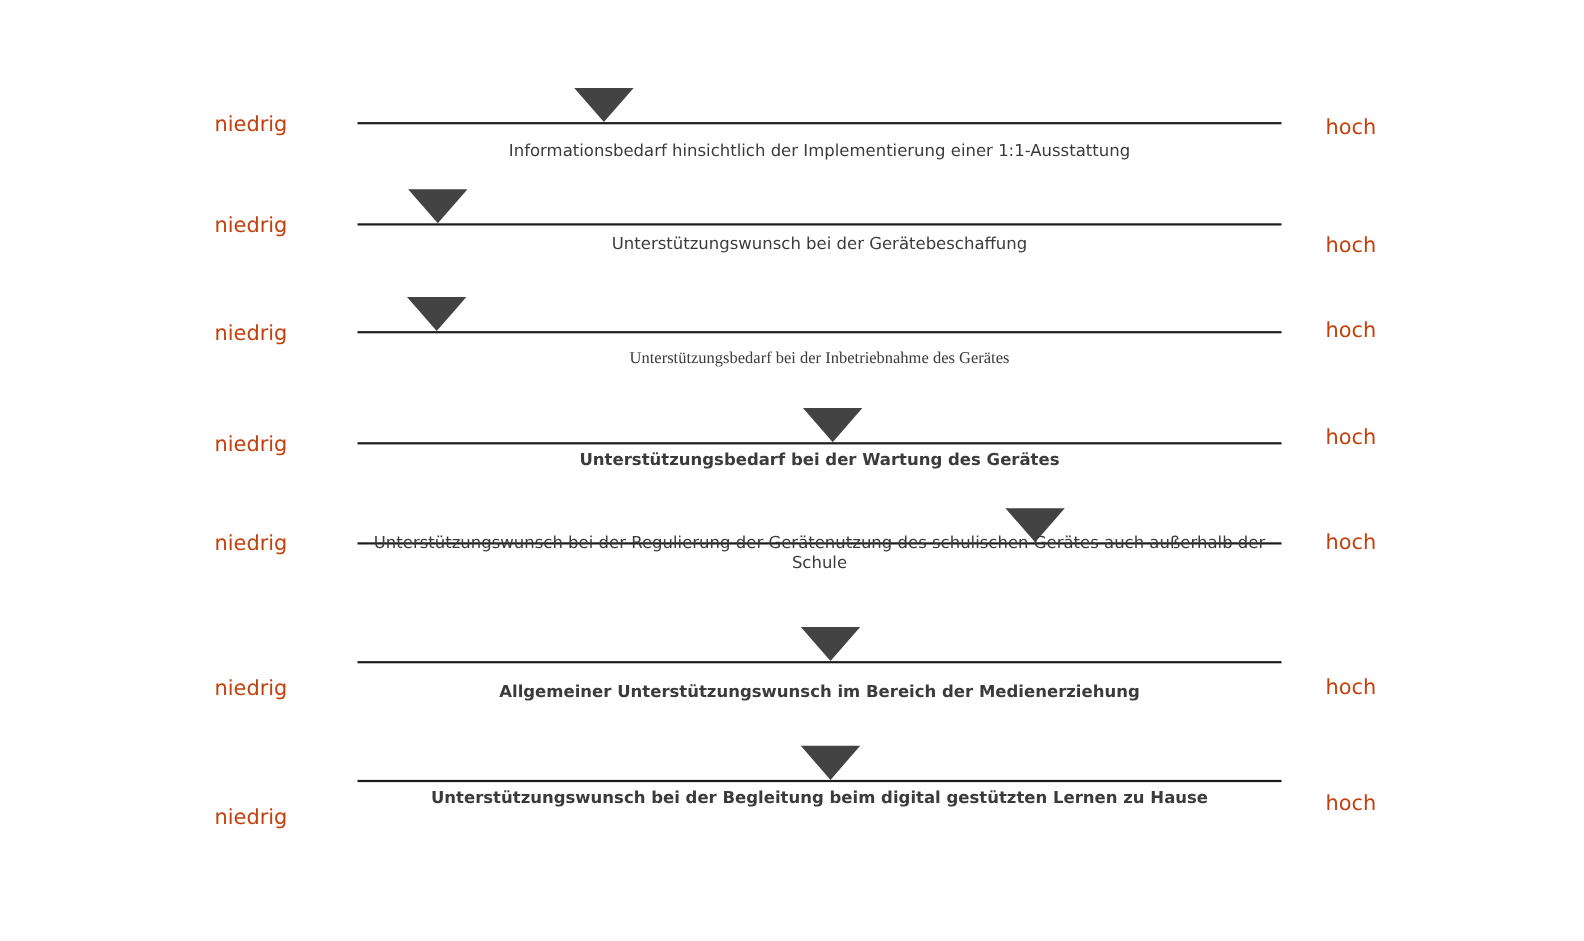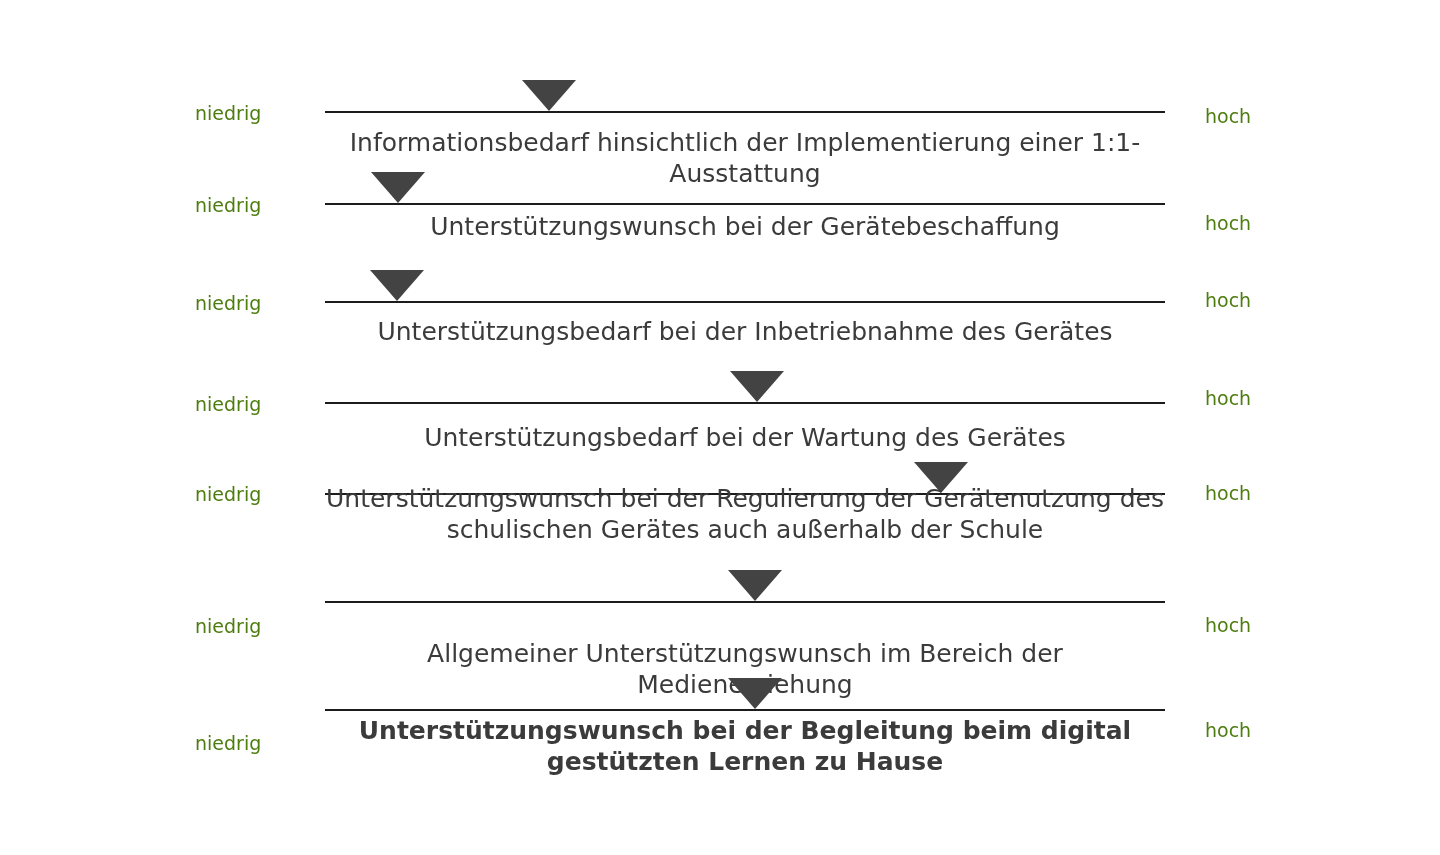--- a/index.html
+++ b/index.html
@@ -28,21 +28,21 @@
     position: absolute;
     left: 325px;
     width: 840px;
     height: 0;
     border-top: 2px solid #1c1c1c;
   }
   
   .anchor-label {
     position: absolute;
     font-size: 19px;
-    color: #4d7c0f;
+    color: #c2410c;
     white-space: nowrap;
     line-height: 1;
   }
   .anchor-low {
     right: 1440px;
     text-align: left;
   }
   .anchor-low {
     left: 195px;
   }
@@ -57,21 +57,21 @@
     border-left: 27px solid transparent;
     border-right: 27px solid transparent;
     border-top: 31px solid #434343;
   }
   
   .item-label {
     position: absolute;
     left: 325px;
     width: 840px;
     text-align: center;
-    font-size: 25px;
+    font-size: 15px;
     color: #3b3b3b;
     line-height: 1.22;
     white-space: pre-line;
   }
 </style>
 </head>
 <body>
 
 <div id="scale-chart">
     <div class="scale-row" style="top: 0px;">
@@ -86,42 +86,42 @@
       <div class="anchor-label anchor-low" style="top: 196px;">niedrig</div>
       <div class="anchor-label anchor-high" style="top: 214px;">hoch</div>
       <div class="marker" style="left: 371.08px; top: 172px;"></div>
       <div class="item-label" style="top: 212px;">Unterstützungswunsch bei der Gerätebeschaffung</div>
     </div>
     <div class="scale-row" style="top: 0px;">
       <div class="axis-line" style="top: 301px;"></div>
       <div class="anchor-label anchor-low" style="top: 294px;">niedrig</div>
       <div class="anchor-label anchor-high" style="top: 291px;">hoch</div>
       <div class="marker" style="left: 370.24px; top: 270px;"></div>
-      <div class="item-label" style="top: 317px;">Unterstützungsbedarf bei der Inbetriebnahme des Gerätes</div>
+      <div class="item-label" style="top: 317px; font-family: Liberation Serif, serif;">Unterstützungsbedarf bei der Inbetriebnahme des Gerätes</div>
     </div>
     <div class="scale-row" style="top: 0px;">
       <div class="axis-line" style="top: 402px;"></div>
       <div class="anchor-label anchor-low" style="top: 395px;">niedrig</div>
       <div class="anchor-label anchor-high" style="top: 389px;">hoch</div>
       <div class="marker" style="left: 729.76px; top: 371px;"></div>
-      <div class="item-label" style="top: 423px;">Unterstützungsbedarf bei der Wartung des Gerätes</div>
+      <div class="item-label" style="top: 409px; font-weight: bold;">Unterstützungsbedarf bei der Wartung des Gerätes</div>
     </div>
     <div class="scale-row" style="top: 0px;">
       <div class="axis-line" style="top: 493px;"></div>
       <div class="anchor-label anchor-low" style="top: 485px;">niedrig</div>
       <div class="anchor-label anchor-high" style="top: 484px;">hoch</div>
       <div class="marker" style="left: 913.72px; top: 462px;"></div>
       <div class="item-label" style="top: 484px;">Unterstützungswunsch bei der Regulierung der Gerätenutzung des schulischen Gerätes auch außerhalb der Schule</div>
     </div>
     <div class="scale-row" style="top: 0px;">
       <div class="axis-line" style="top: 601px;"></div>
       <div class="anchor-label anchor-low" style="top: 617px;">niedrig</div>
       <div class="anchor-label anchor-high" style="top: 616px;">hoch</div>
       <div class="marker" style="left: 728.08px; top: 570px;"></div>
-      <div class="item-label" style="top: 639px;">Allgemeiner Unterstützungswunsch im Bereich der Medienerziehung</div>
+      <div class="item-label" style="top: 620px; font-weight: bold;">Allgemeiner Unterstützungswunsch im Bereich der Medienerziehung</div>
     </div>
     <div class="scale-row" style="top: 0px;">
       <div class="axis-line" style="top: 709px;"></div>
       <div class="anchor-label anchor-low" style="top: 734px;">niedrig</div>
       <div class="anchor-label anchor-high" style="top: 721px;">hoch</div>
       <div class="marker" style="left: 728.08px; top: 678px;"></div>
       <div class="item-label" style="top: 716px; font-weight: bold;">Unterstützungswunsch bei der Begleitung beim digital gestützten Lernen zu Hause</div>
     </div>
   </div>
 

